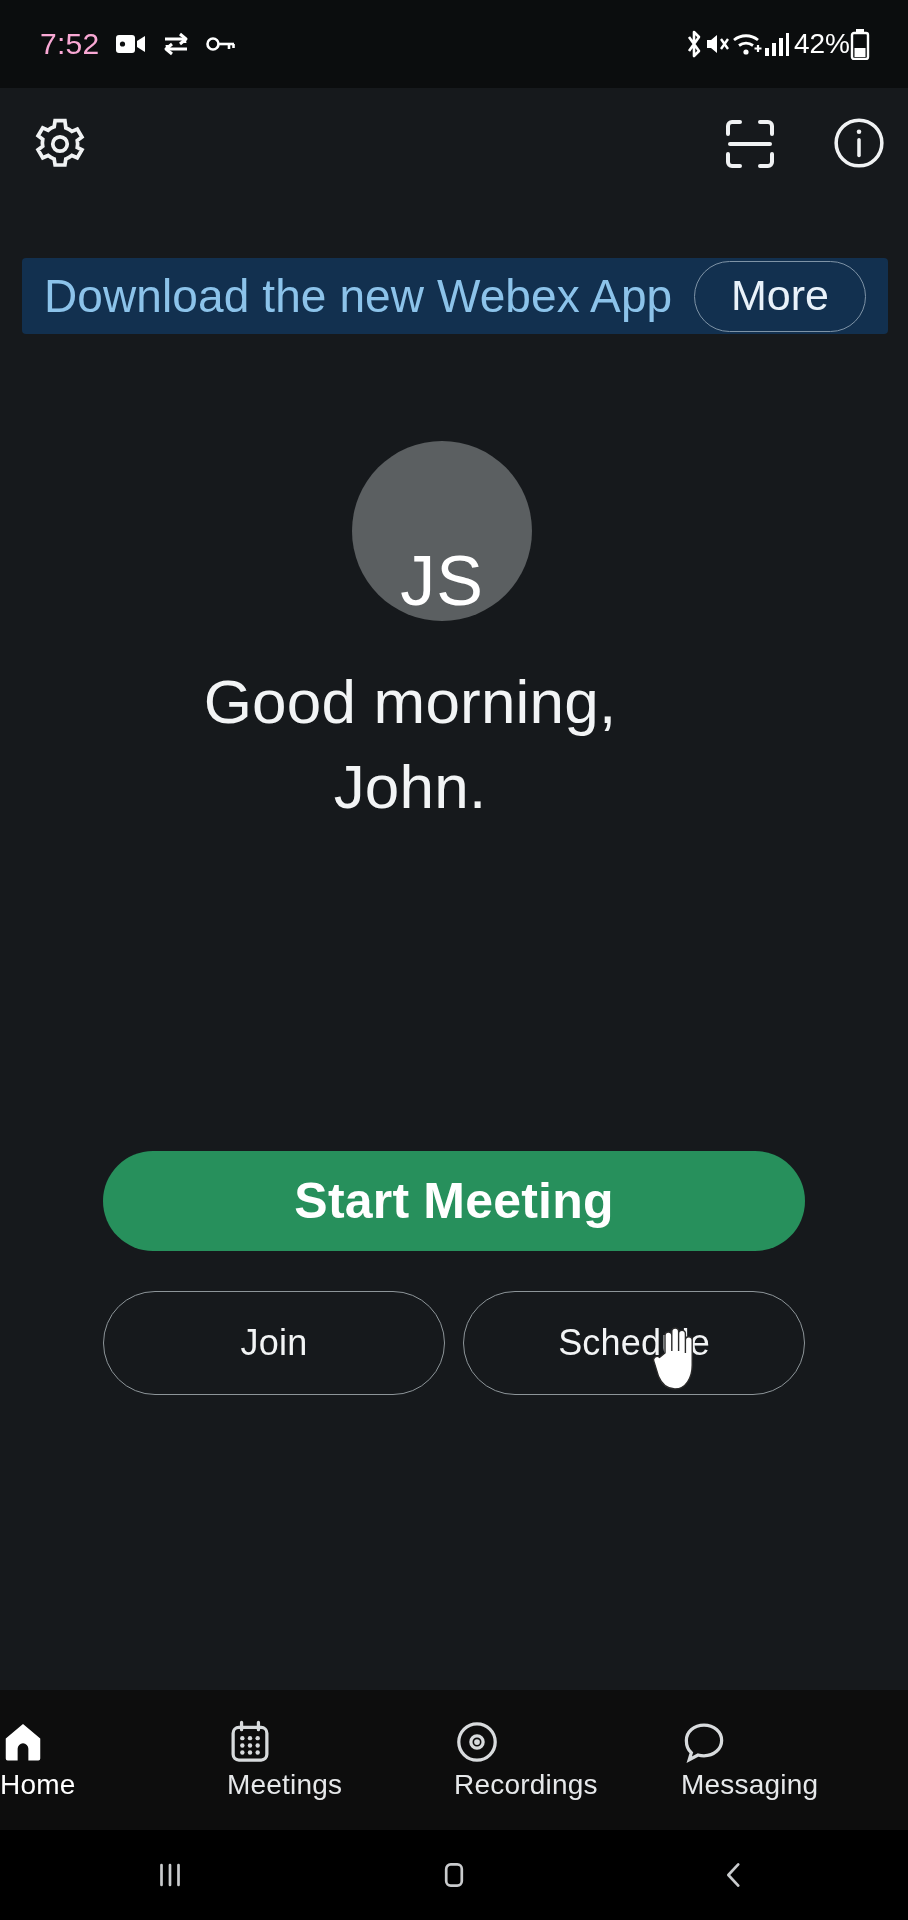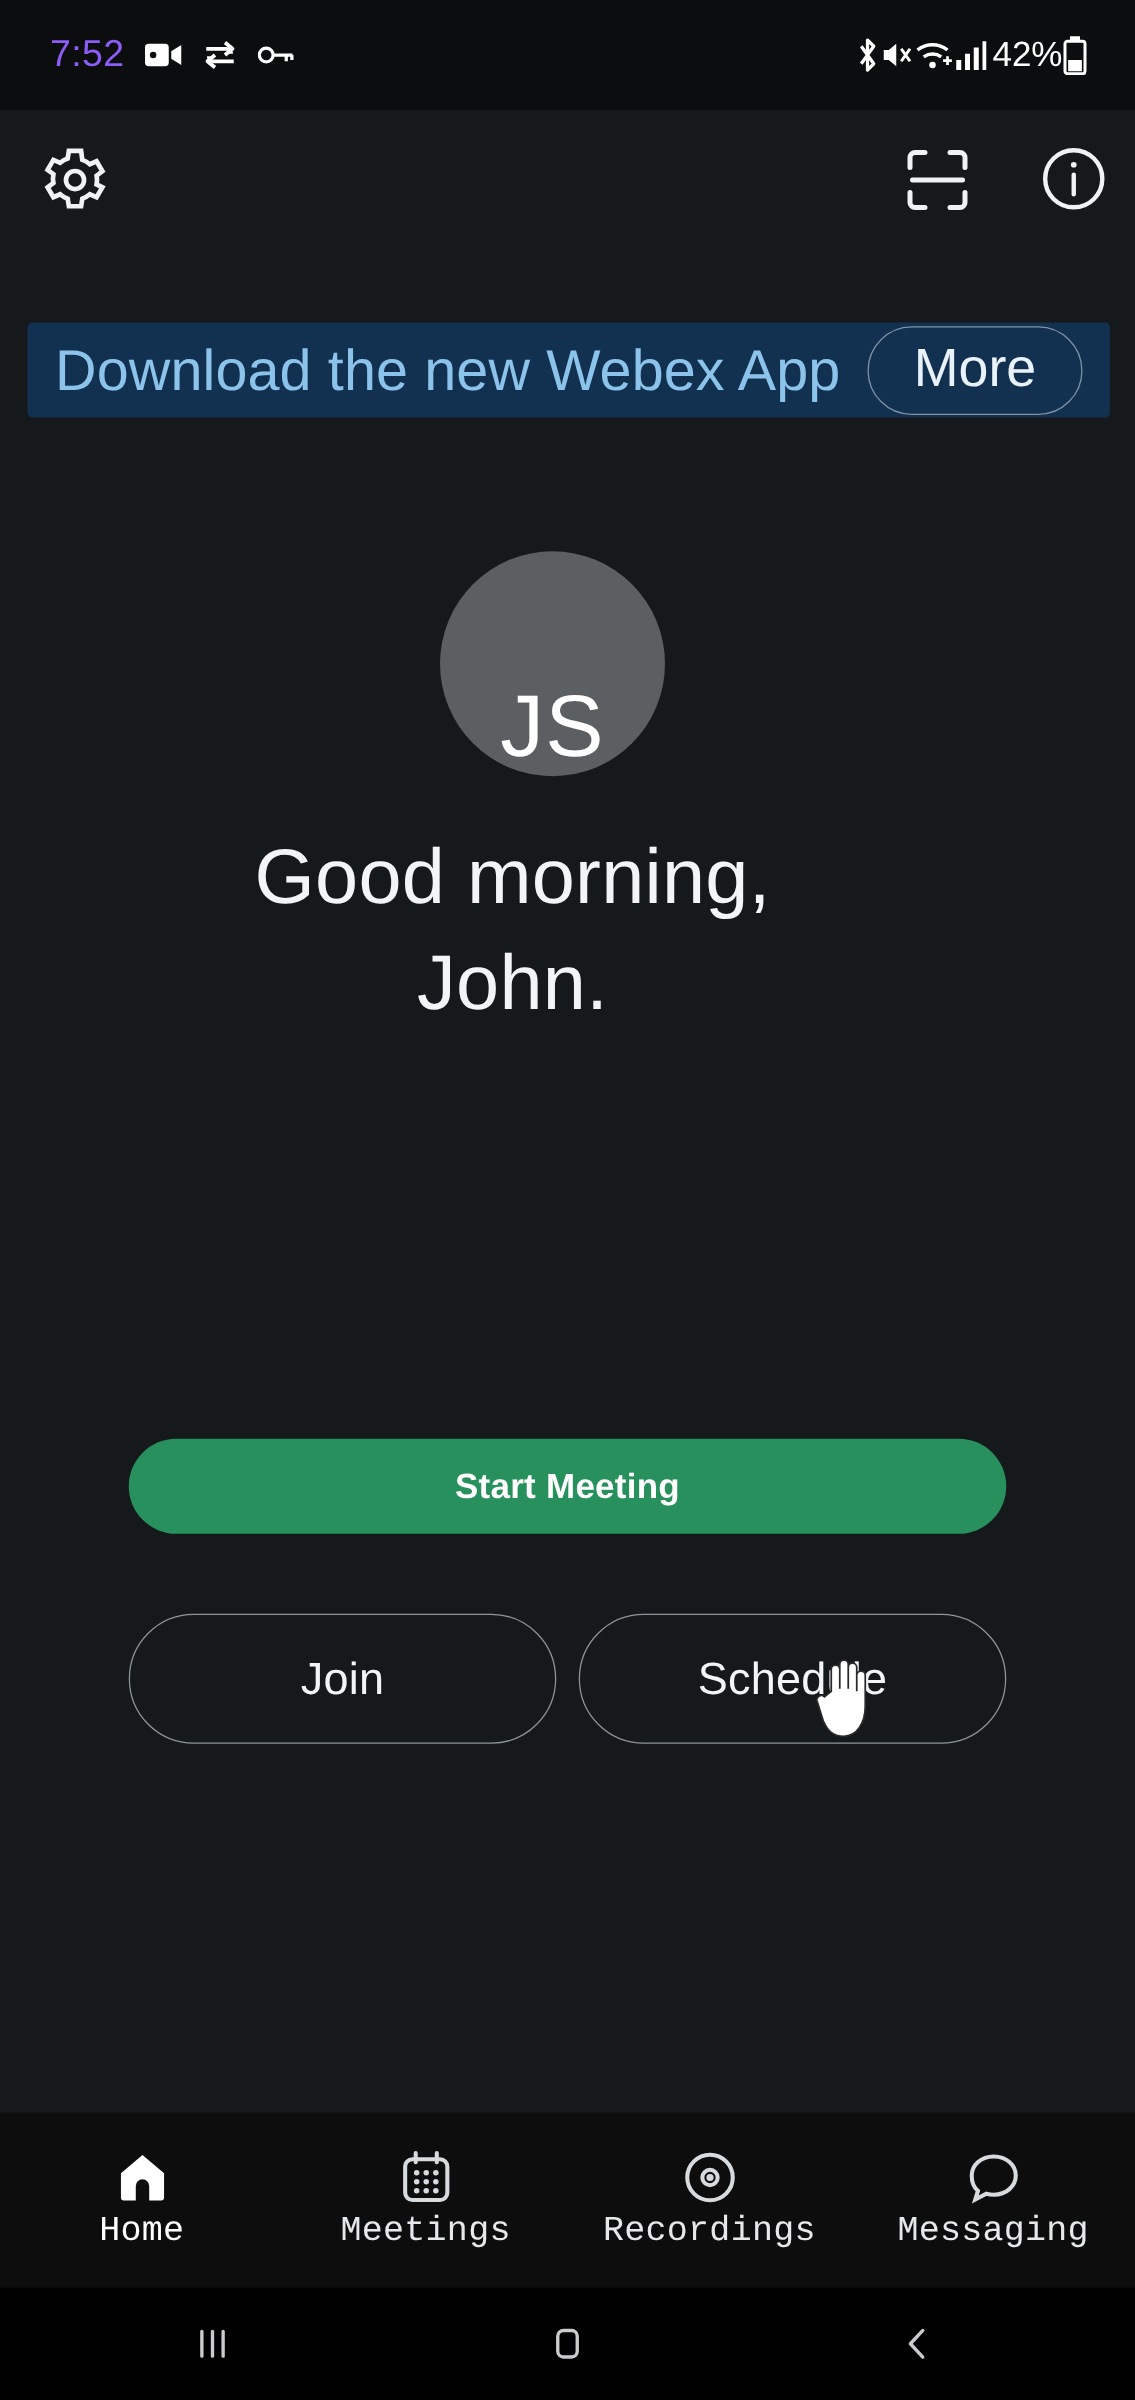--- a/index.html
+++ b/index.html
@@ -10,21 +10,21 @@
     overflow: hidden;
   }
   .phone { position: relative; width: 908px; height: 1920px; background: #16191c; }
 
   
   .statusbar {
     position: absolute; top: 0; left: 0; width: 908px; height: 88px;
     background: #0b0d0e; display: flex; align-items: center;
   }
   .sb-left { display: flex; align-items: center; gap: 16px; padding-left: 40px; }
-  .sb-time { color: #8b5cf6; font-size: 30px; letter-spacing: 0.3px; }
+  .sb-time { color: #f9a8d4; font-size: 30px; letter-spacing: 0.3px; }
   .sb-right {
     position: absolute; right: 38px; top: 0; height: 88px;
     display: flex; align-items: center; 
   }
   .sb-batt { color: #fff; font-size: 28px; margin-left: 4px; }
   .ic { display: inline-block; line-height: 0; }
 
   
   .appbar {
     position: absolute; top: 88px; left: 0; width: 908px; height: 110px;
@@ -60,23 +60,23 @@
   .avatar-initials { color: #fff; font-size: 70px; font-weight: 300; letter-spacing: 1px; }
 
   .greeting {
     position: absolute; left: 0; top: 660px; width: 820px;
     text-align: center; color: #f2f4f5;
     font-size: 62px; font-weight: 300; line-height: 1.37; letter-spacing: 0.2px;
   }
 
   
   .btn-start {
-    position: absolute; left: 103px; top: 1151px; width: 702px; height: 76px;
+    position: absolute; left: 103px; top: 1151px; width: 702px; height: 100px;
     background: #27905c; border: none; border-radius: 50px;
-    color: #ffffff; font-size: 28px; font-weight: 700;
+    color: #ffffff; font-size: 50px; font-weight: 700;
     font-family: "Liberation Sans", sans-serif; cursor: pointer; letter-spacing: 0.2px;
   }
   .btn-row { position: absolute; left: 103px; top: 1291px; width: 702px; height: 104px; }
   .btn-outline {
     position: absolute; top: 0; width: 342px; height: 104px;
     background: transparent; border: 1.8px solid #8d9599; border-radius: 52px;
     color: #f2f4f5; font-size: 36px; font-weight: 400;
     font-family: "Liberation Sans", sans-serif; cursor: pointer; letter-spacing: 0.2px;
   }
   .btn-join { left: 0; }
@@ -85,21 +85,21 @@
   
   .cursor { position: absolute; left: 650px; top: 1325px; pointer-events: none; }
 
   
   .bottomnav {
     position: absolute; left: 0; top: 1690px; width: 908px; height: 140px;
     background: #0d0d0d; display: flex;
   }
   .navitem {
     flex: 1; display: flex; flex-direction: column;
-    align-items: center; justify-content: center; cursor: pointer; font-family: Liberation Mono, monospace;
+    justify-content: center; cursor: pointer;
   }
   .navitem .lbl { color: #e6e8ea; font-size: 28px; letter-spacing: 0.2px; }
   .navitem.active .lbl { color: #ffffff; }
 
   
   .androidnav {
     position: absolute; left: 0; top: 1830px; width: 908px; height: 90px;
     background: #000; display: flex; align-items: center;
   }
   .an-btn { position: absolute; top: 0; height: 90px; display: flex; align-items: center; justify-content: center; cursor: pointer; }

